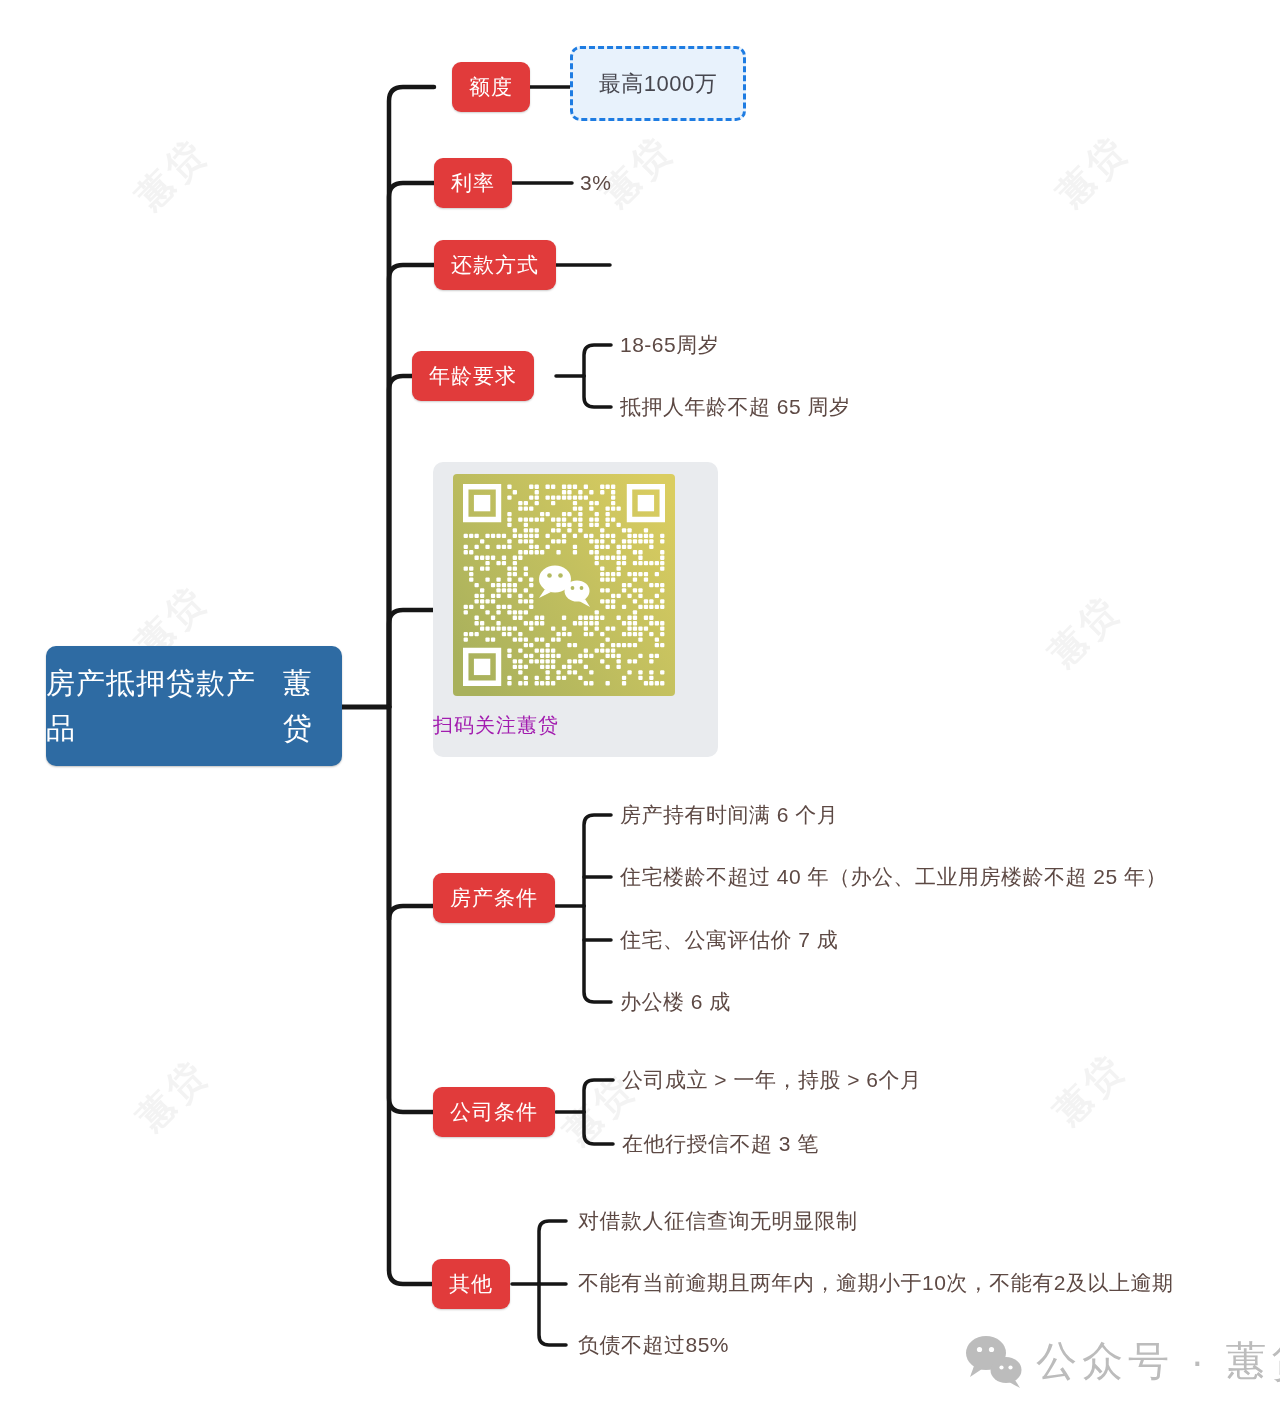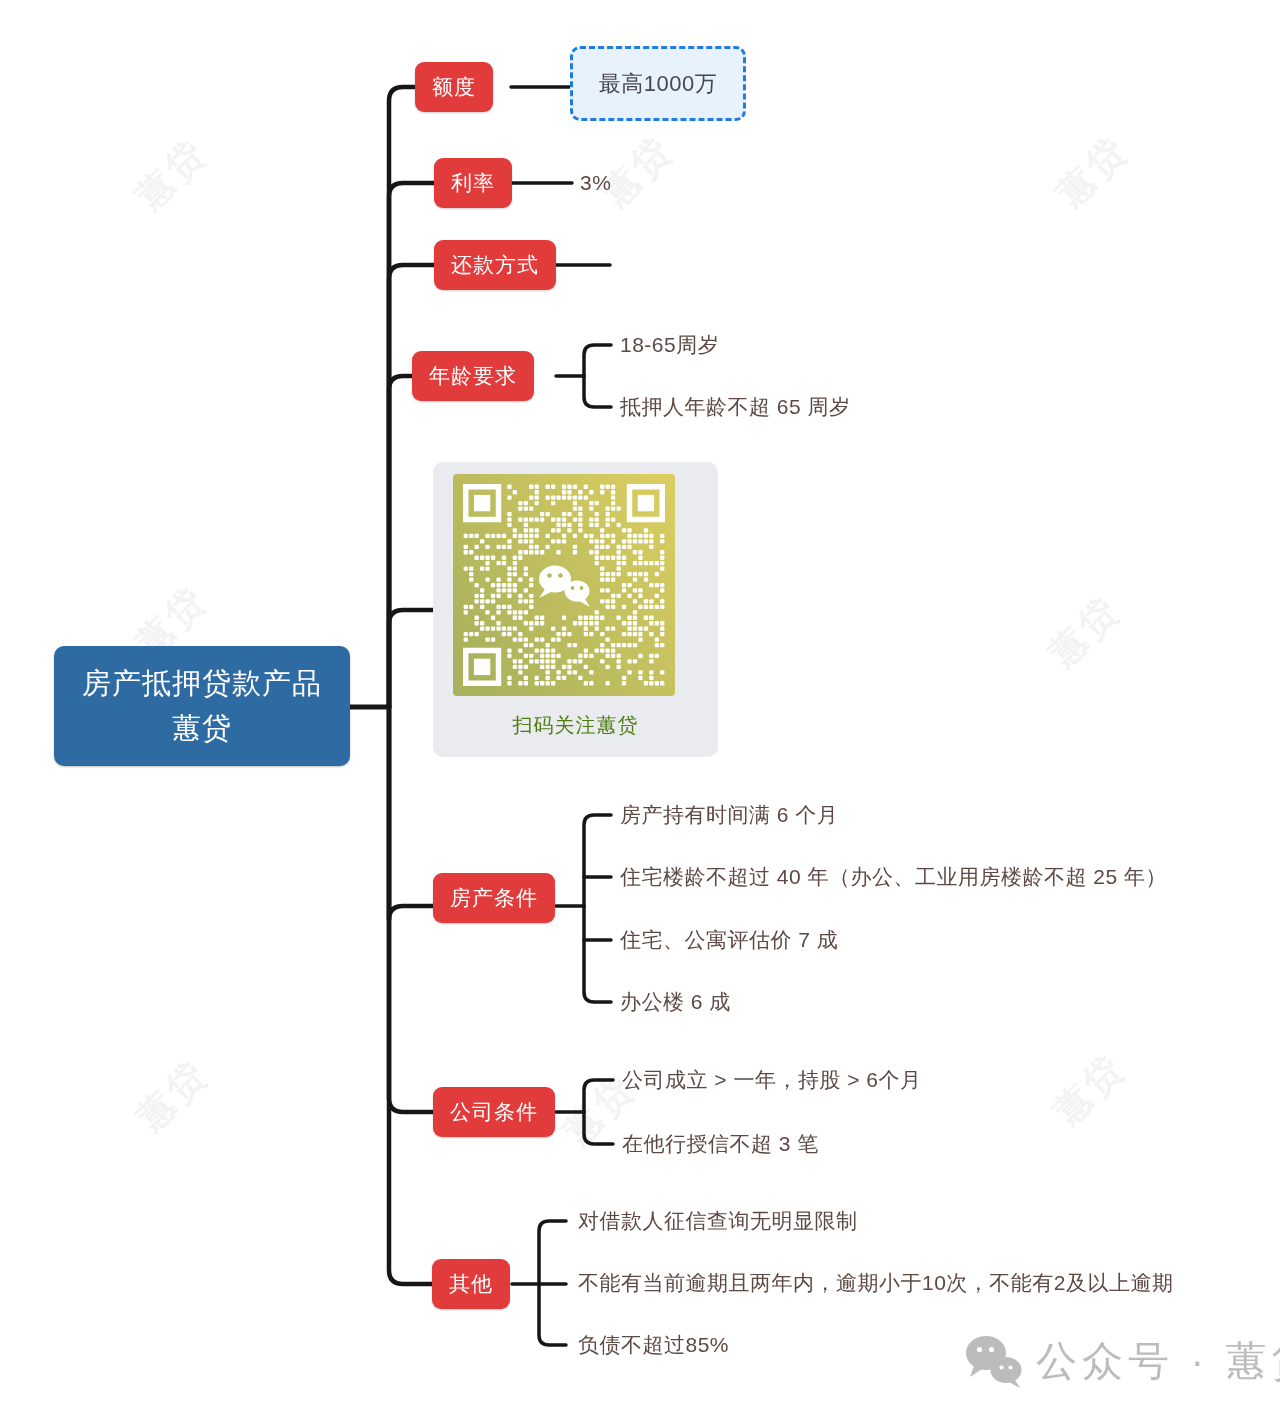--- a/index.html
+++ b/index.html
@@ -12,22 +12,22 @@
     position:absolute;color:rgba(80,80,80,0.07);font-size:37px;font-weight:700;
     transform:translate(-50%,-50%) rotate(-45deg);letter-spacing:4px;white-space:nowrap;
     user-select:none;pointer-events:none;
   }
   
   .links{position:absolute;left:0;top:0;width:1280px;height:1416px;}
   
   .root-node{
     position:absolute;left:46px;top:646px;width:296px;height:120px;
     background:#2e6ba3;border-radius:10px;color:#ffffff;
-    display:flex;flex-direction:column;align-items:center;justify-content:center;
-    font-size:29px;line-height:45px;letter-spacing:1px;box-shadow:0 1px 2px rgba(0,0,0,0.25);margin-left:8px;
+    display:flex;flex-direction:row;align-items:center;justify-content:center;
+    font-size:29px;line-height:45px;letter-spacing:1px;box-shadow:0 1px 2px rgba(0,0,0,0.25);
   }
   
   .topic{
     position:absolute;height:50px;background:#e13b3b;border-radius:9px;color:#ffffff;
     display:flex;align-items:center;justify-content:center;padding:0 17px;
     font-size:21px;letter-spacing:1px;white-space:nowrap;box-shadow:0 1px 2px rgba(0,0,0,0.2);
   }
   
   .leaf{
     position:absolute;transform:translateY(-50%);white-space:nowrap;
@@ -44,22 +44,22 @@
   .qr-card{
     position:absolute;left:433px;top:462px;width:285px;height:295px;
     background:#e9ebee;border-radius:10px;
   }
   .qr-box{
     position:absolute;left:20px;top:12px;width:222px;height:222px;border-radius:4px;
     background:linear-gradient(55deg,#a9b15c 8%,#c3c05f 55%,#dacd60 95%);
   }
   .qr-box svg{position:absolute;left:0;top:0;}
   .qr-caption{
-    position:absolute;left:0;top:250px;width:100%;text-align:center;
-    color:#4d7c0f;font-size:20px;letter-spacing:1px;
+    position:absolute;left:0;top:250px;width:100%;text-align:left;
+    color:#a21caf;font-size:20px;letter-spacing:1px;
   }
   
   .brand{position:absolute;left:962px;top:1332px;display:flex;align-items:center;}
   .brand-icon{width:64px;height:58px;}
   .brand-text{color:#bcbcbc;font-size:41px;letter-spacing:5px;margin-left:10px;white-space:nowrap;}
 </style>
 </head>
 <body>
 
 <div class="stage">
@@ -118,21 +118,21 @@
         <path d="M539 1284 V1335 Q539 1345 549 1345 H566"></path>
       </g>
     </g>
   </svg>
 
   <div class="root-node">
     <span>房产抵押贷款产品</span>
     <span>蕙贷</span>
   </div>
 
-  <div class="topic" style="left:415px;top:62px">额度</div>
+  <div class="topic" style="left:452px;top:62px">额度</div>
   <div class="topic" style="left:434px;top:158px">利率</div>
   <div class="topic" style="left:434px;top:240px">还款方式</div>
   <div class="topic" style="left:412px;top:351px">年龄要求</div>
   <div class="topic" style="left:433px;top:873px">房产条件</div>
   <div class="topic" style="left:433px;top:1087px">公司条件</div>
   <div class="topic" style="left:432px;top:1259px">其他</div>
 
   <div class="callout">
     <span>最高1000万</span>
   </div>

